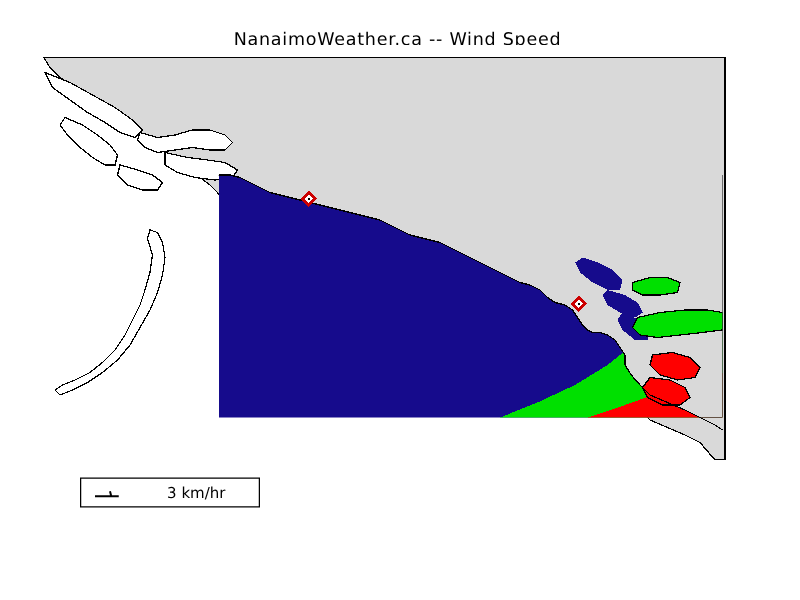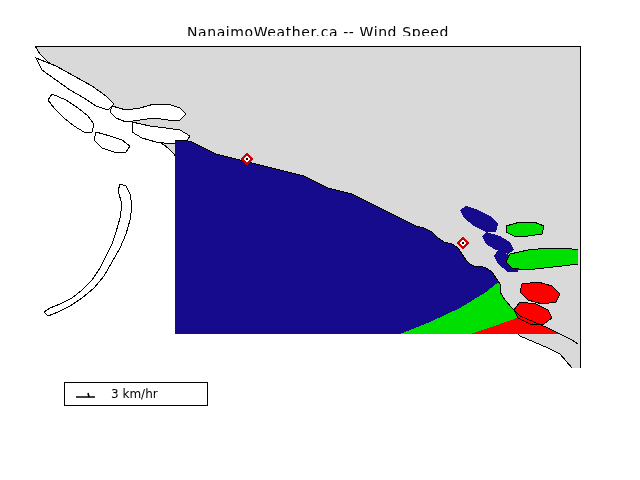--- a/index.html
+++ b/index.html
@@ -52,21 +52,21 @@
     left: 10px;
     top: 9px;
     width: 22px;
     height: 8px;
   }
   .legend-text {
     position: absolute;
     left: 46px;
     top: 4px;
     width: 92px;
-    text-align: left;
+    text-align: center;
     font-family: "DejaVu Sans", sans-serif;
     font-size: 12px;
     color: #000000;
     white-space: pre;
   }
 
   .cbar-wrap {
     position: absolute;
     left: 0;
     top: 425px;

